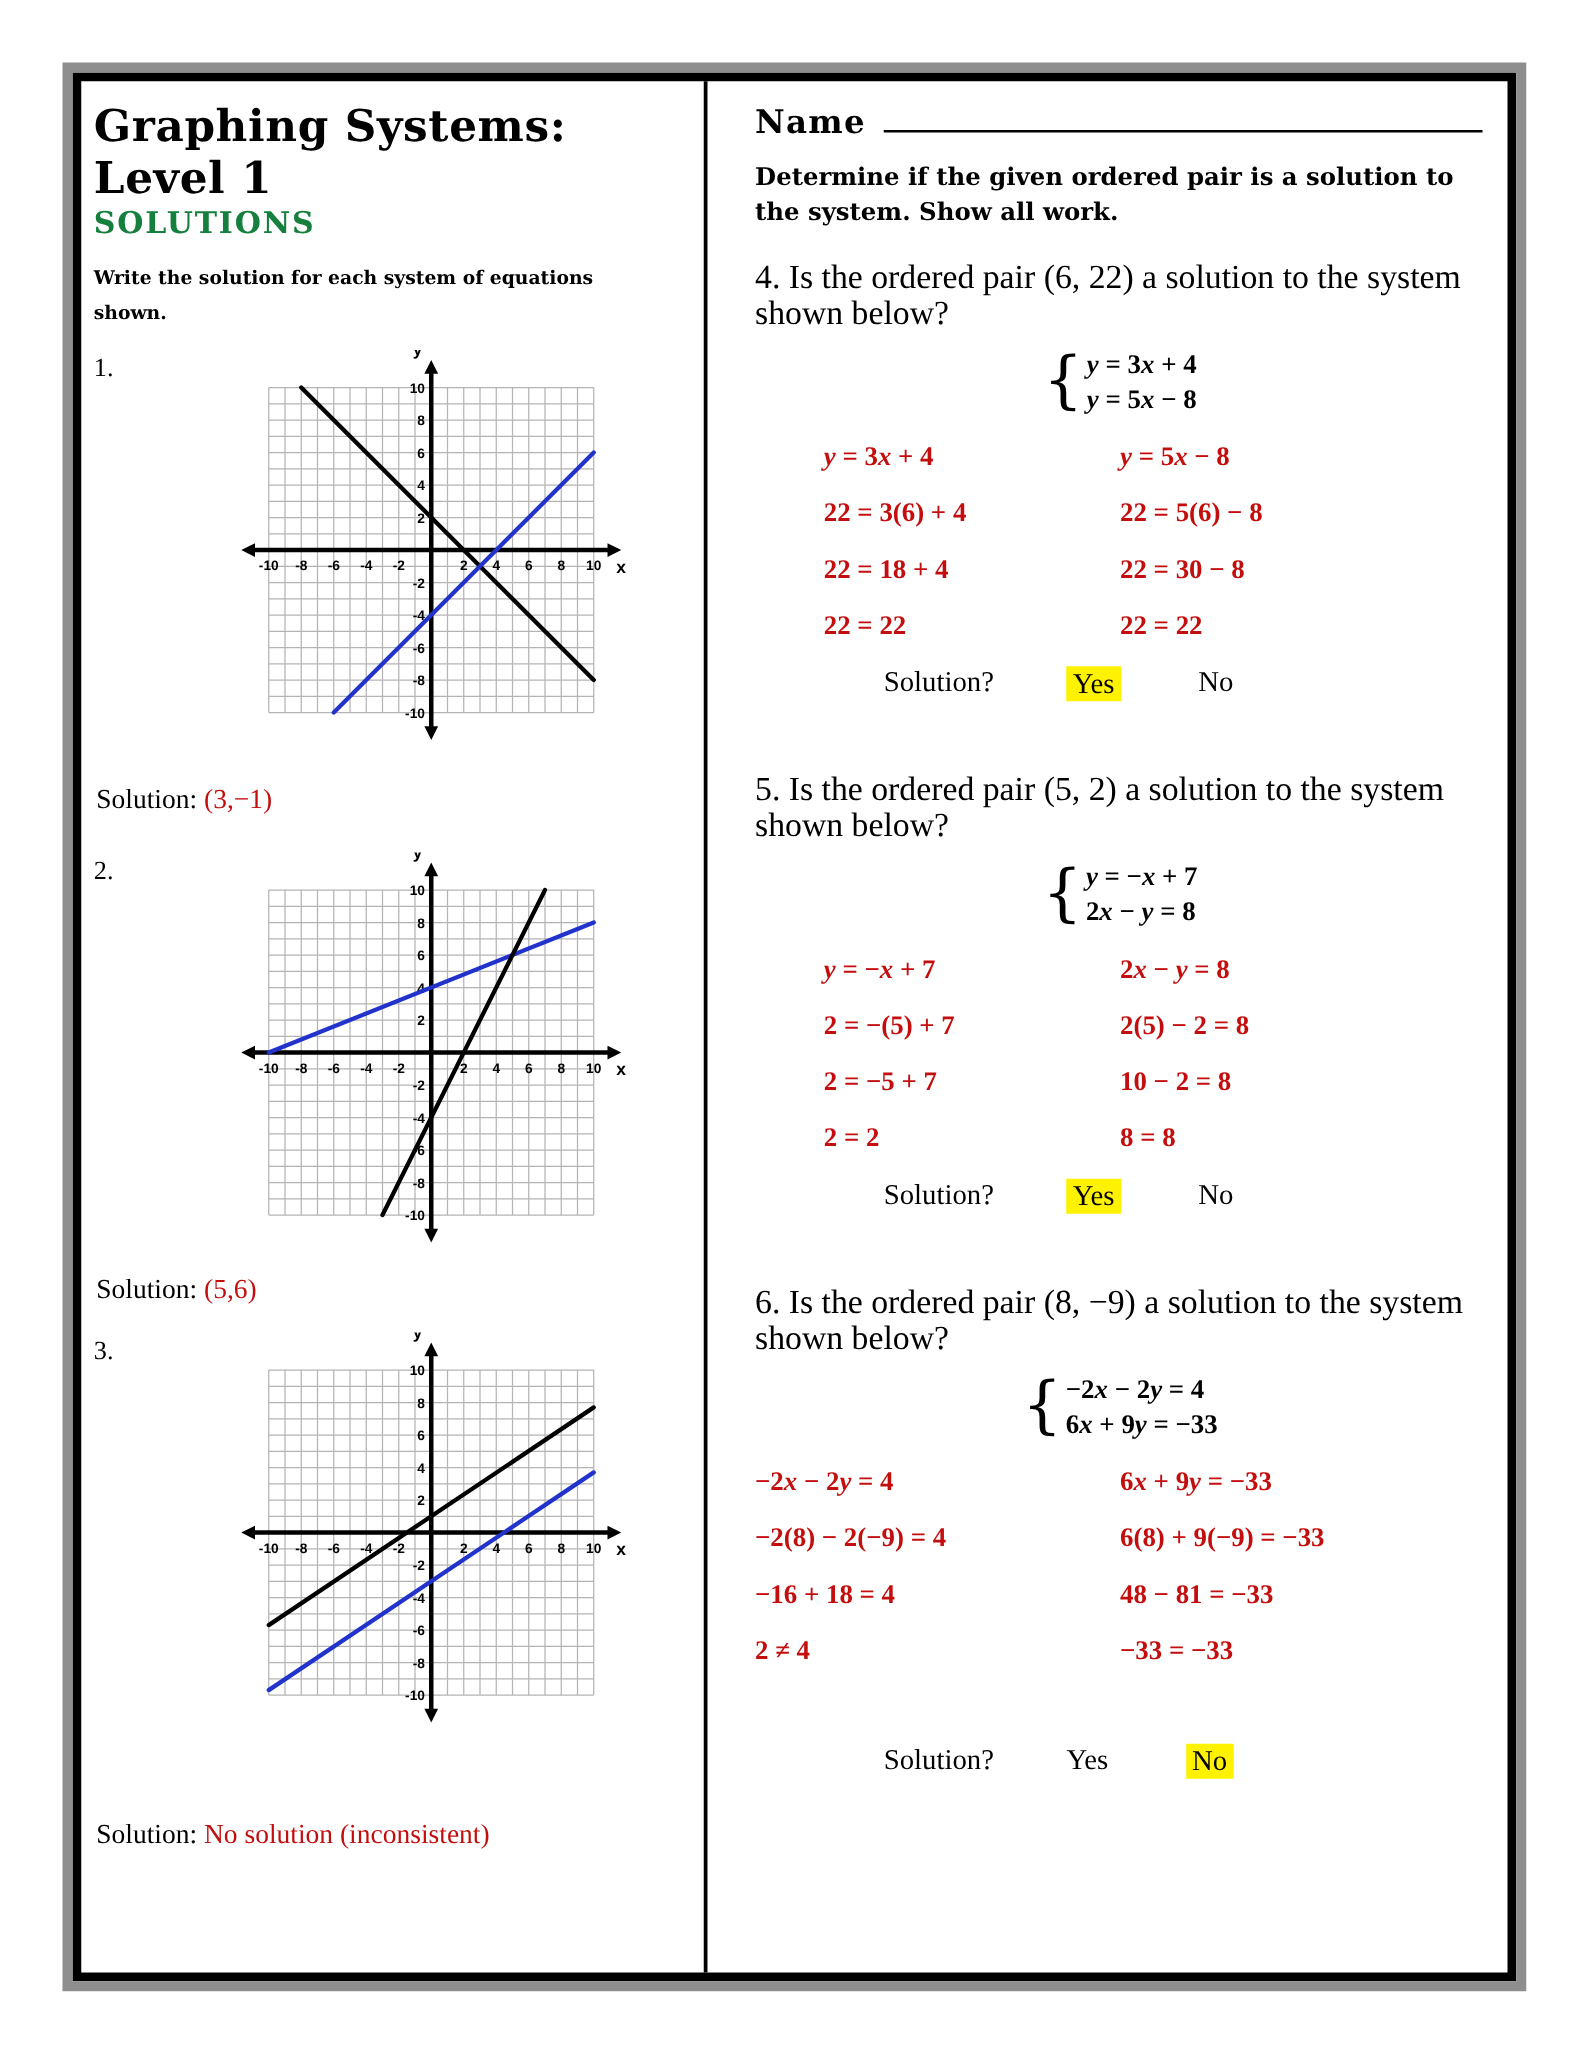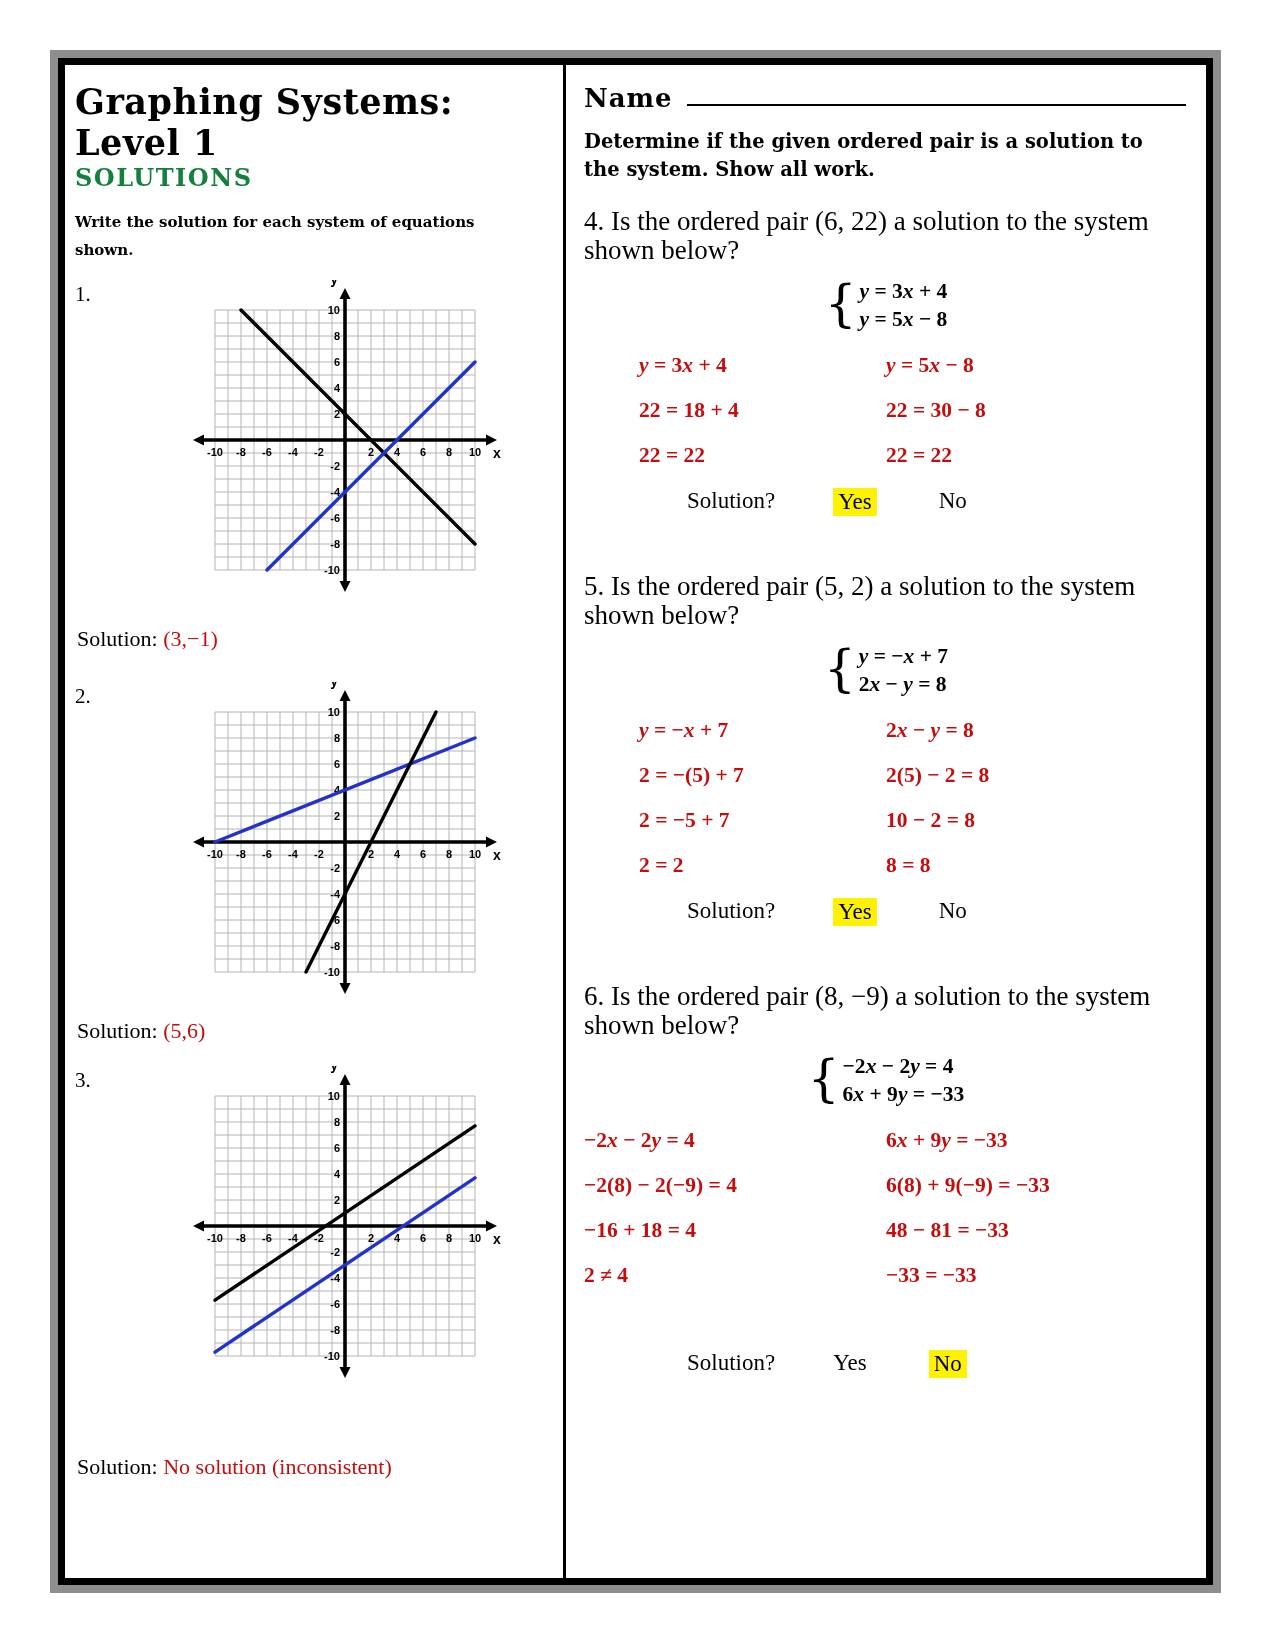--- a/index.html
+++ b/index.html
@@ -28,21 +28,21 @@
   .sl2 { margin-top:10px; }
   .sl3 { margin-top:62px; }
   .red { color:#c40e0e; }
 
   svg .grid { stroke:#b4b4b4; stroke-width:1; }
   svg .axis { stroke:#000; stroke-width:3.6; }
   svg .tick { font:bold 11px "Liberation Sans",sans-serif; fill:#000; }
   svg .axl  { font:bold 14px "Liberation Sans",sans-serif; fill:#000; }
 
   
-  .col-right { flex:1; padding:16px 18px 0 18px; }
+  .col-right { flex:1; padding:16px 18px 0 38px; }
   .name-row { display:flex; align-items:flex-end; margin-top:2px; }
   .name-label { font-family:"DejaVu Serif",serif; font-weight:bold; font-size:26px; letter-spacing:1px; }
   .name-line { flex:1; border-bottom:2px solid #000; margin:0 2px 7px 14px; height:1px; }
   .r-instr { margin-top:15px; font-family:"DejaVu Serif",serif; font-weight:bold; font-size:19.5px; line-height:28px; }
   .question { margin-top:23px; font-size:27px; line-height:29px; }
   .q5 { margin-top:56px; }
   .q6 { margin-top:56px; }
   .system { display:flex; justify-content:center; margin-top:12px; font-size:21.5px; }
   .brace { font-family:"DejaVu Serif",serif; font-size:50px; font-weight:normal; line-height:54px; margin-right:3px; }
   .syslines .eq { line-height:28px; }
@@ -339,20 +339,24 @@
       <div class="syslines">
         <div class="eq sys-eq"><span class="v">y</span> = 3<span class="v">x</span> + 4</div>
         <div class="eq sys-eq"><span class="v">y</span> = 5<span class="v">x</span> − 8</div>
       </div>
     </div>
     <div class="workrow first">
       <div class="eq"><span class="v">y</span> = 3<span class="v">x</span> + 4</div>
       <div class="eq"><span class="v">y</span> = 5<span class="v">x</span> − 8</div>
     </div>
     <div class="workrow">
+      <div class="eq">22 = 3(6) + 4</div>
+      <div class="eq">22 = 5(6) − 8</div>
+    </div>
+    <div class="workrow">
       <div class="eq">22 = 18 + 4</div>
       <div class="eq">22 = 30 − 8</div>
     </div>
     <div class="workrow">
       <div class="eq">22 = 22</div>
       <div class="eq">22 = 22</div>
     </div>
     <div class="solrow">
       <span class="sq">Solution?</span>
       <span class="opt-yes hl">Yes</span>

